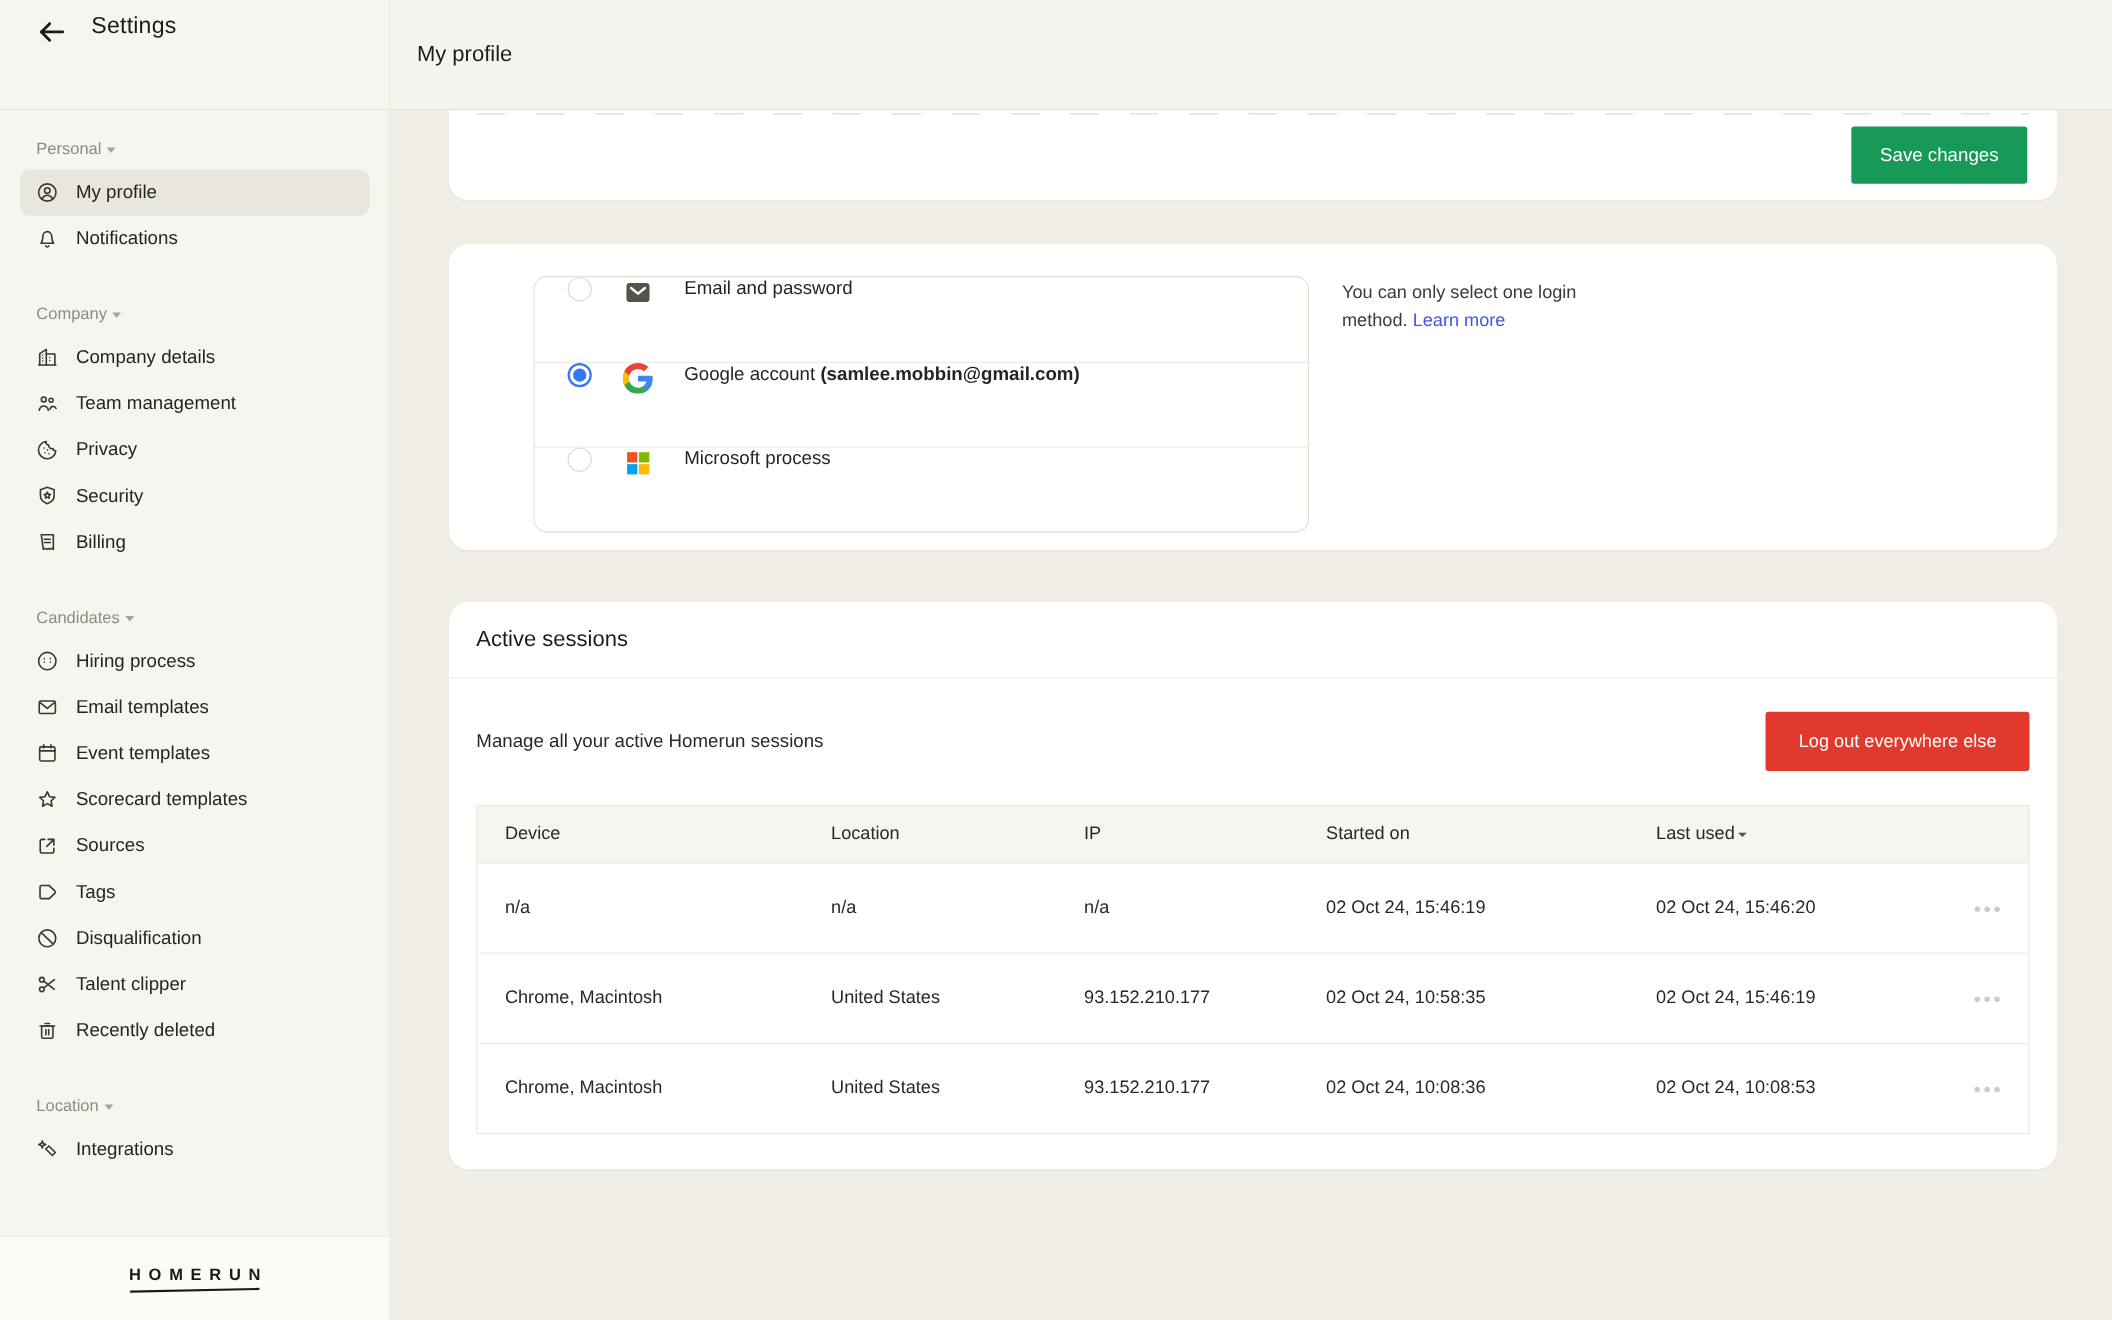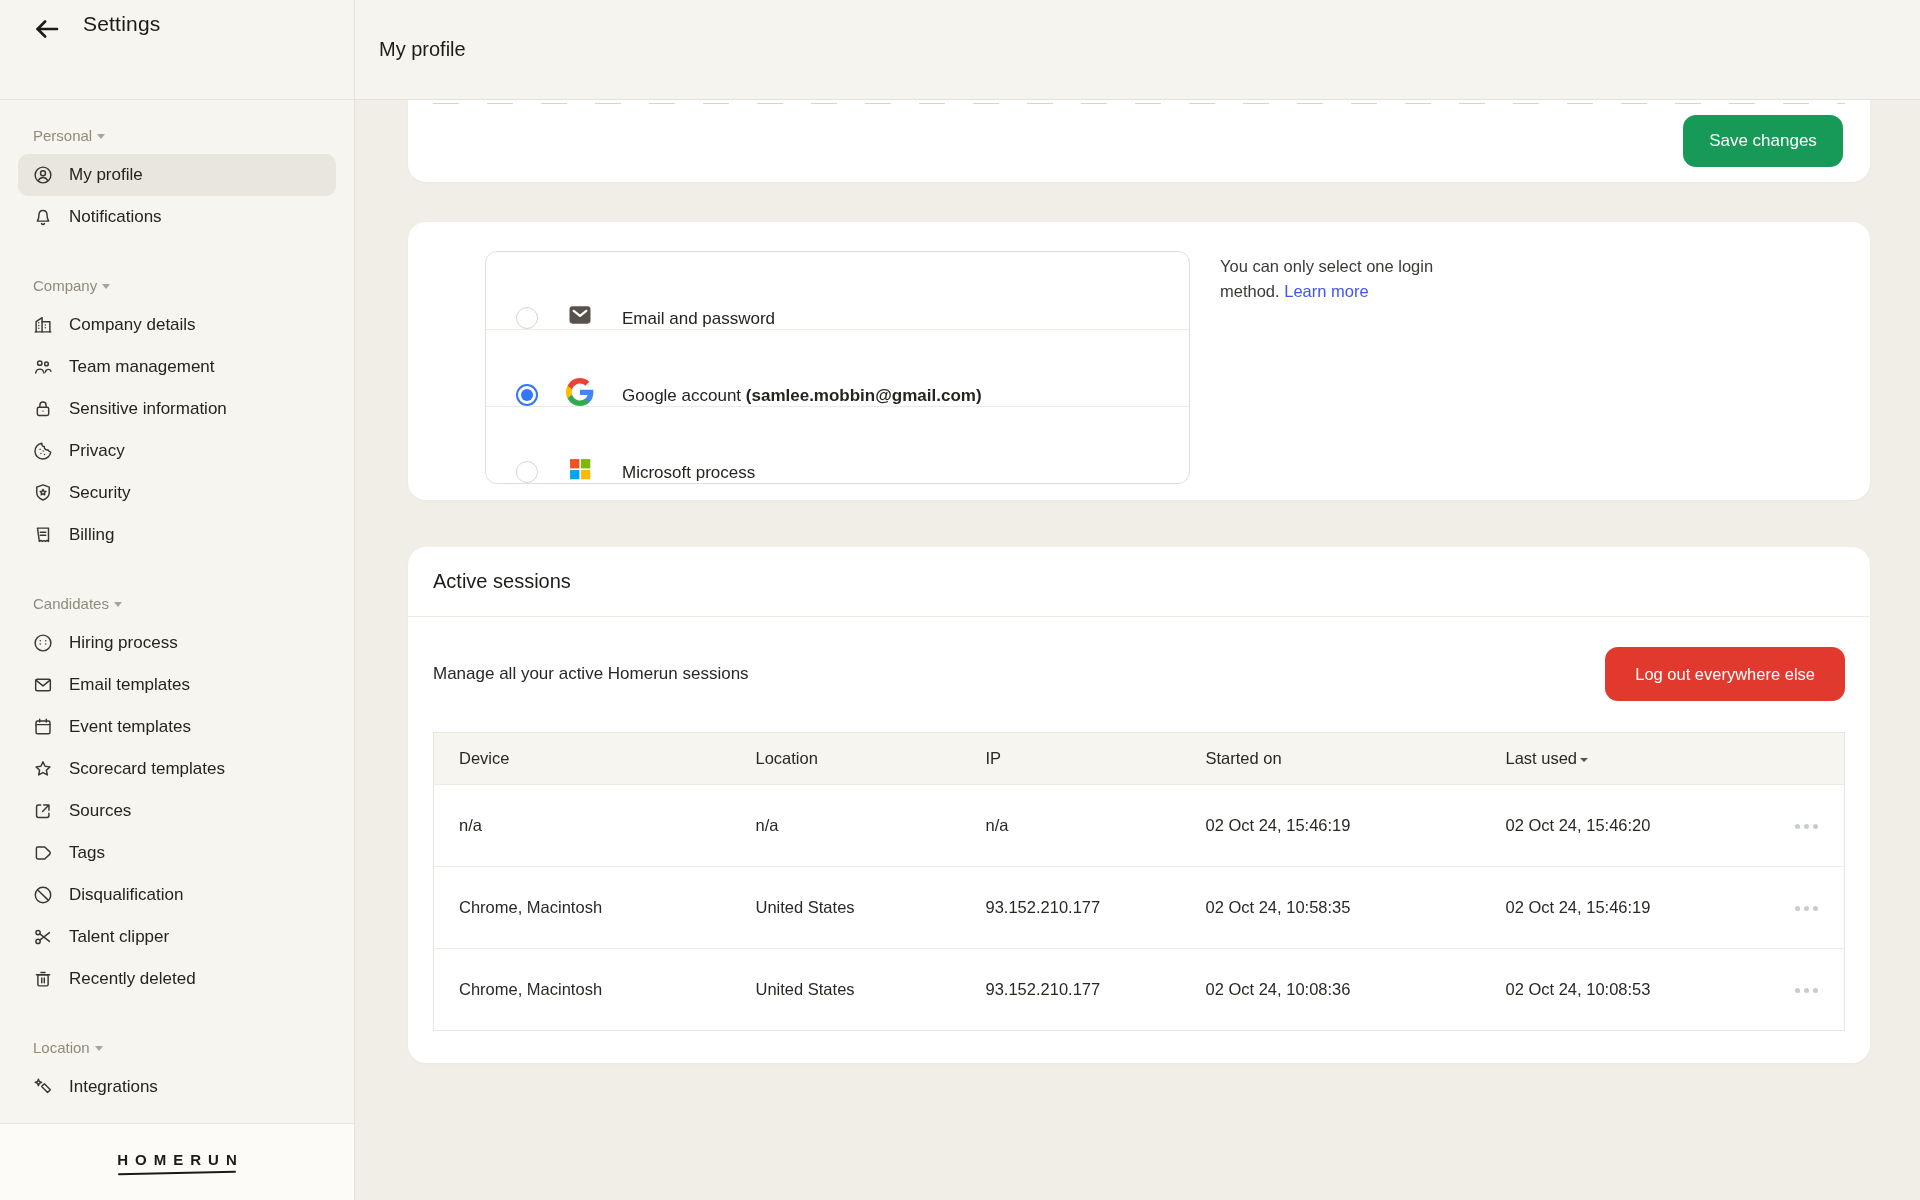--- a/index.html
+++ b/index.html
@@ -36,33 +36,33 @@
   
   .main{flex:1;display:flex;flex-direction:column;min-width:0}
   .main-header{height:100px;min-height:100px;background:#f6f4ee;border-bottom:1px solid var(--border);display:flex;align-items:center;padding:0 24px;font-size:20px;color:#1e1c18}
   .content{flex:1;background:#f0eee7;padding:0 50px 0 53px}
   .card{background:#fff;border-radius:18px;box-shadow:0 1px 2px rgba(80,75,60,.04)}
 
   
   .card-top{height:82px;border-radius:0 0 18px 18px;display:flex;align-items:center;justify-content:flex-end;padding-right:27px;position:relative}
   .card-top::before{content:"";position:absolute;top:3px;left:25px;right:25px;height:1px;
     background:repeating-linear-gradient(90deg,#d8d5ca 0 26px,transparent 26px 54px)}
-  .btn{border:none;border-radius:13px;color:#fff;font-family:inherit;cursor:pointer;display:inline-flex;align-items:center;justify-content:center}
+  .btn{border:none;border-radius:3px;color:#fff;font-family:inherit;cursor:pointer;display:inline-flex;align-items:center;justify-content:center}
   .btn-save{width:160px;height:52px;font-size:17px;background:var(--green)}
   .btn-logout{height:54px;padding:0 30px;font-size:16.5px;background:var(--red)}
 
   .card-title-row{display:flex;align-items:center;padding:0 25px;border-bottom:1px solid var(--card-border);font-size:20px;color:#1e1c18}
 
   
   .card-login{margin-top:40px}
   .card-login .card-title-row{height:67px}
   .login-body{display:flex;align-items:flex-start;padding:29px 25px 16px}
   .login-desc{width:340px;font-size:16.5px;line-height:1.65;color:#3c3a34;padding-top:3px}
   .options{width:705px;border:1px solid #e2dfd6;border-radius:12px;margin-left:52px;overflow:hidden;background:#fff}
-  .option{display:flex;align-items:flex-end;height:77px;padding:0 24px 0 30px;gap:28px;border-top:1px solid var(--card-border);cursor:pointer}
+  .option{display:flex;align-items:flex-start;height:77px;padding:0 24px 0 30px;gap:28px;border-top:1px solid var(--card-border);cursor:pointer}
   .option:first-child{border-top:none}
   .radio{width:22px;height:22px;border-radius:50%;border:1.5px solid #d9d6cd;background:#fff;flex:none;position:relative}
   .radio.checked{border:2px solid var(--radio)}
   .radio.checked::after{content:"";position:absolute;inset:3px;border-radius:50%;background:var(--radio)}
   .opt-icon{width:28px;height:28px;color:#57534b}
   .opt-icon svg{width:28px;height:28px}
   .opt-label{font-size:17px;color:#26241f}
   .opt-label b{font-weight:700}
   .login-note{margin-left:30px;width:272px;font-size:16.5px;line-height:1.5;color:#3c3a34;padding-top:3px}
   .login-note a{color:var(--link);text-decoration:none;cursor:pointer}
@@ -139,30 +139,20 @@
         <div class="nav-item">
           <span class="icn">
             <svg viewBox="0 0 24 24" fill="none" stroke="currentColor" stroke-width="1.6" stroke-linecap="round" stroke-linejoin="round">
               <circle cx="8.5" cy="7.8" r="2.4"></circle>
               <circle cx="15.8" cy="8.6" r="2"></circle>
               <path d="M4 18.5c.6-2.6 2.3-4.2 4.5-4.2s3.9 1.6 4.5 4.2"></path>
               <path d="M14.6 17.5c.4-1.8 1.6-2.9 3.2-2.9 1.3 0 2.4.8 2.9 2.1"></path>
             </svg>
           </span>
           <span>Team management</span>
-        </div>
-        <div class="nav-item">
-          <span class="icn">
-            <svg viewBox="0 0 24 24" fill="none" stroke="currentColor" stroke-width="1.6" stroke-linecap="round" stroke-linejoin="round">
-              <rect x="5.8" y="10" width="12.4" height="9" rx="1.8"></rect>
-              <path d="M8.6 10V7.8a3.4 3.4 0 0 1 6.8 0V10"></path>
-              <path d="M12 14.3v.01"></path>
-            </svg>
-          </span>
-          <span>Sensitive information</span>
         </div>
         <div class="nav-item">
           <span class="icn">
             <svg viewBox="0 0 24 24" fill="none" stroke="currentColor" stroke-width="1.6" stroke-linecap="round" stroke-linejoin="round">
               <path d="M20.4 13.2A8.6 8.6 0 1 1 10.8 3.6c-.4 2 .6 3.4 2.6 3.6-.2 2.3 1.6 4 4 3.5.5 1.3 1.6 2.2 3 2.5z"></path>
               <path d="M8.8 10.2h.01M9.8 14.8h.01M13.6 15.8h.01M12.2 12h.01"></path>
             </svg>
           </span>
           <span>Privacy</span>
         </div>

